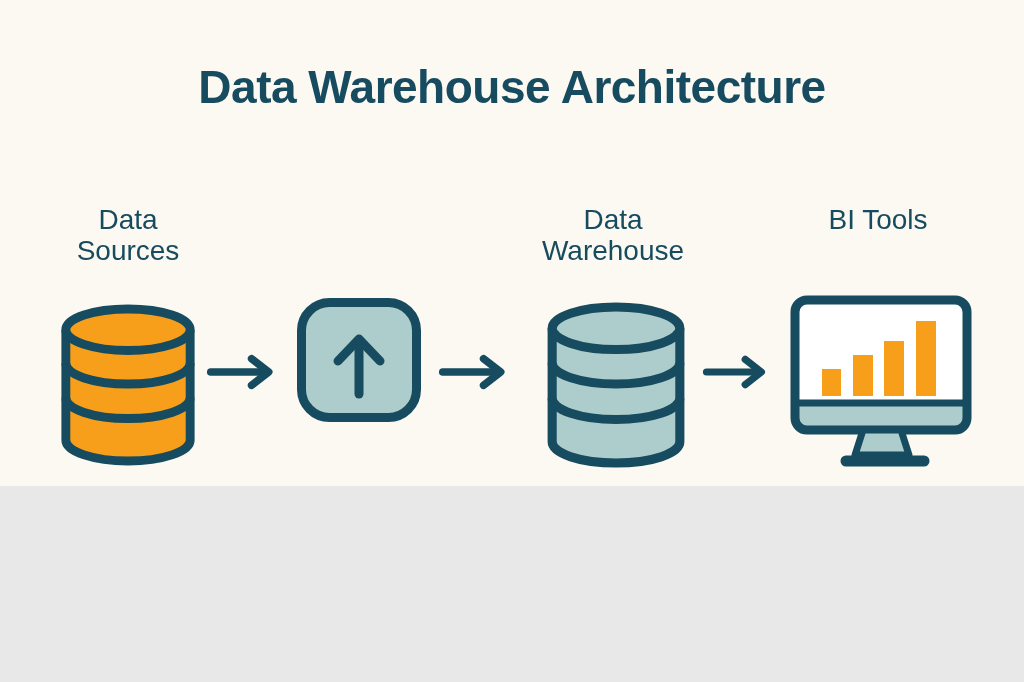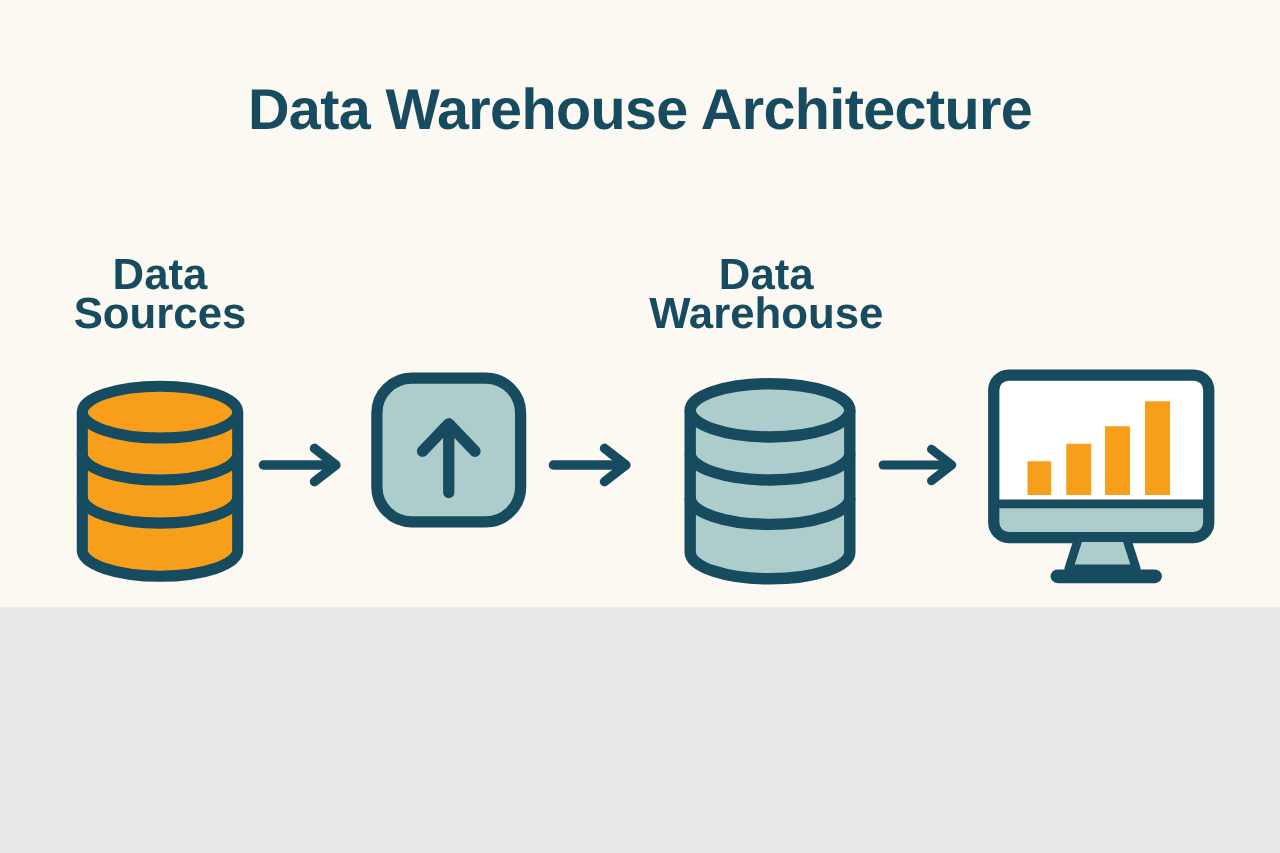--- a/index.html
+++ b/index.html
@@ -16,22 +16,22 @@
     left: 0; right: 0; top: 60px;
     text-align: center;
     font-size: 46px;
     font-weight: bold;
     letter-spacing: -0.5px;
     color: #174B5F;
   }
   .stage-label {
     position: absolute;
     top: 204px;
-    font-size: 35px;
-    font-weight: bold;
+    font-size: 28px;
+    font-weight: normal;
     line-height: 31px;
     color: #174B5F;
     text-align: center;
     white-space: pre-line;
   }
   .lbl-sources   { left: 28px;  width: 200px; }
   .lbl-etl       { left: 260px; width: 200px; }
   .lbl-warehouse { left: 493px; width: 240px; }
   .lbl-bitools   { left: 778px; width: 200px; }
 
@@ -60,20 +60,21 @@
 <body>
 
 <div class="stage">
 
   <div class="title">Data Warehouse Architecture</div>
 
   <div class="stage-label lbl-sources">Data
 Sources</div>
   <div class="stage-label lbl-warehouse">Data
 Warehouse</div>
+  <div class="stage-label lbl-bitools">BI Tools</div>
 
   <svg class="icon ic-db-orange" width="148" height="168" viewBox="0 0 150 168">
     <path d="M12 29 L12 141 A63 21 0 0 0 138 141 L138 29" fill="#F79E1B" stroke="#174B5F" stroke-width="9" stroke-linejoin="round"></path>
     <ellipse cx="75" cy="29" rx="63" ry="21" fill="#F79E1B" stroke="#174B5F" stroke-width="9"></ellipse>
     <path d="M12 63 A63 21 0 0 0 138 63" fill="none" stroke="#174B5F" stroke-width="9"></path>
     <path d="M12 98 A63 21 0 0 0 138 98" fill="none" stroke="#174B5F" stroke-width="9"></path>
   </svg>
 
   <svg class="icon ic-arrow-1" width="76" height="40" viewBox="0 0 80 40">
     <path d="M5 20 H58" stroke="#174B5F" stroke-width="8" stroke-linecap="round" fill="none"></path>

